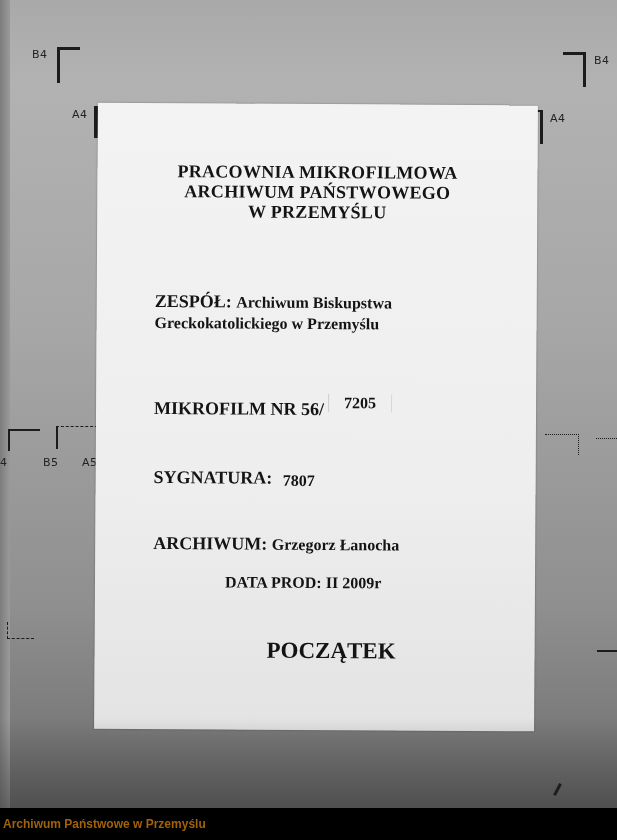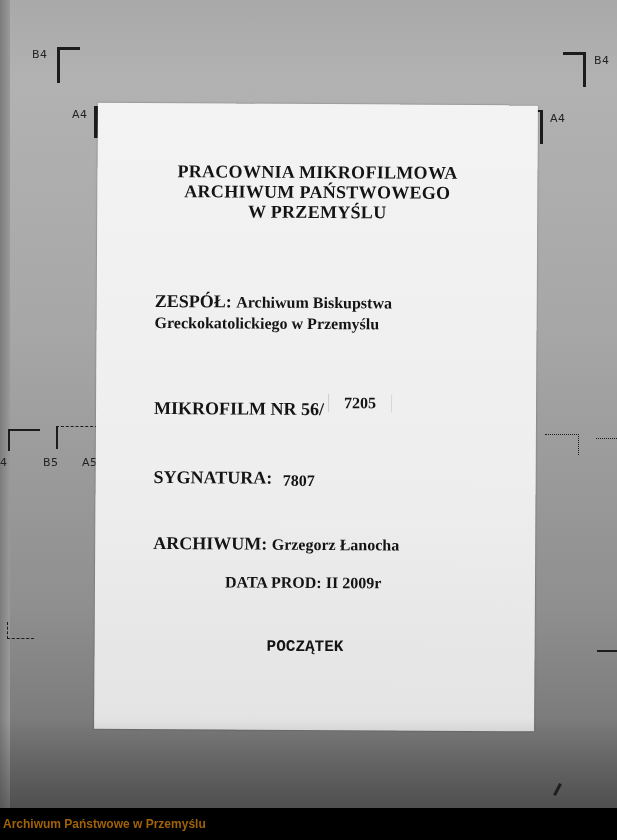--- a/index.html
+++ b/index.html
@@ -114,21 +114,21 @@
     <div class="doc-text label-line" style="left:58px; top:430px;">
       <span>ARCHIWUM:</span>
       <span class="value-small">Grzegorz Łanocha</span>
     </div>
 
     <div class="doc-text value-small" style="left:130px; top:470px;">
       <span>DATA PROD:</span>
       <span>II 2009r</span>
     </div>
 
-    <div class="doc-text value-small" style="left:172px; top:534px; font-size:16px;font-family:Liberation Mono, monospace;">POCZĄTEK</div>
+    <div class="doc-text value-small" style="left:172px; top:534px; font-size:23px;">POCZĄTEK</div>
   </div>
 
   <div class="pen-mark"></div>
 </div>
 
 <div class="footer">
   <span class="footer-text">Archiwum Państwowe w Przemyślu</span>
 </div>
 
 </body></html>

